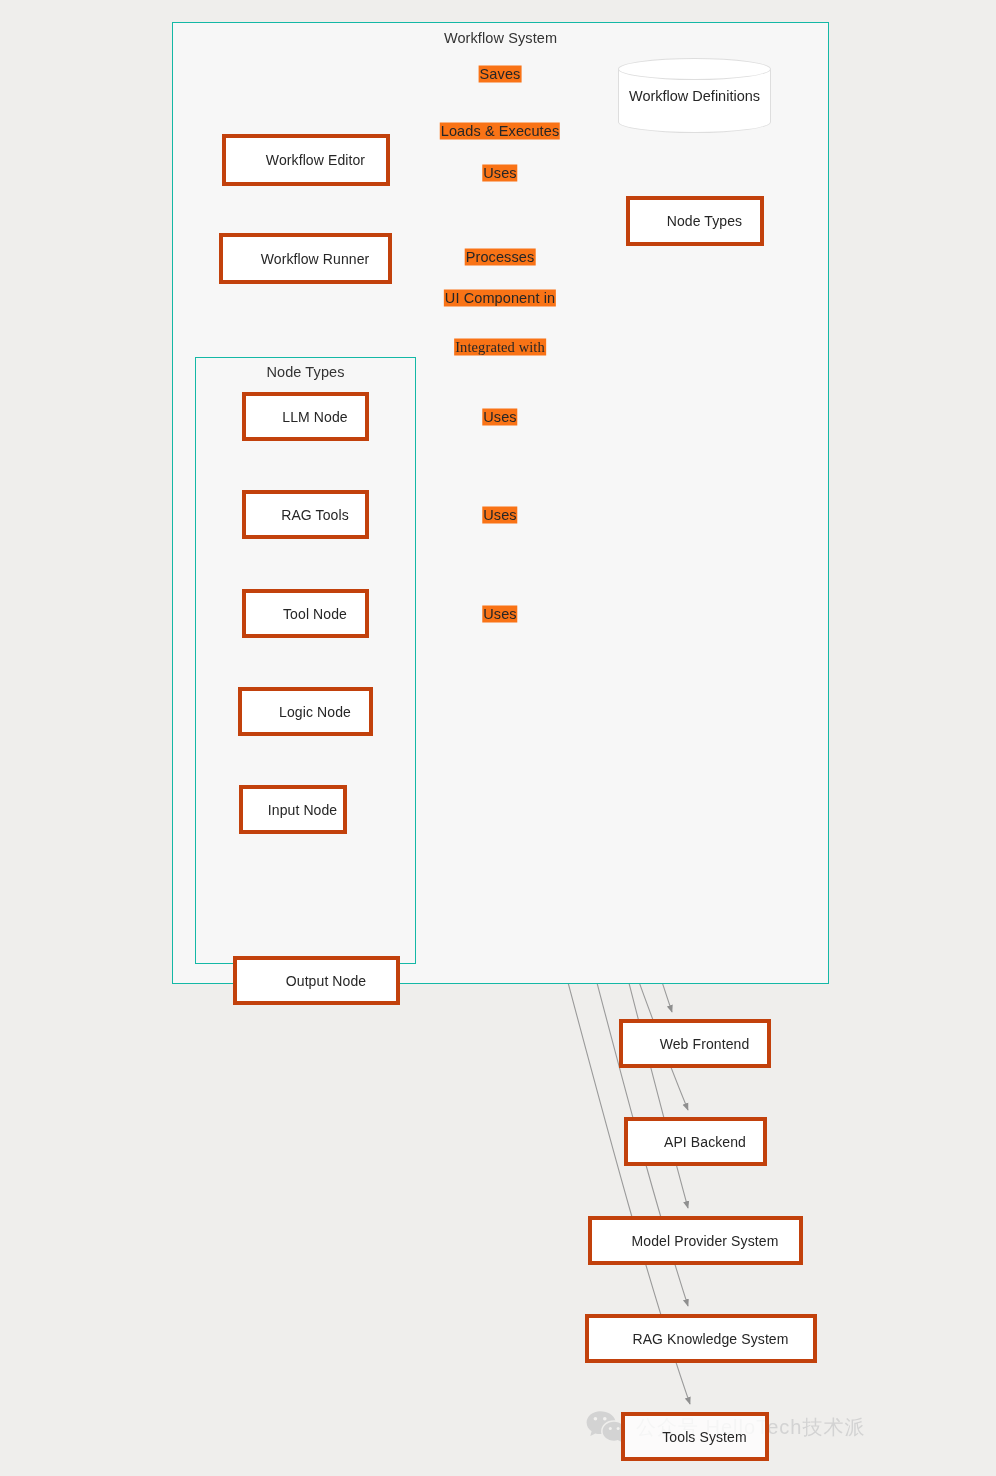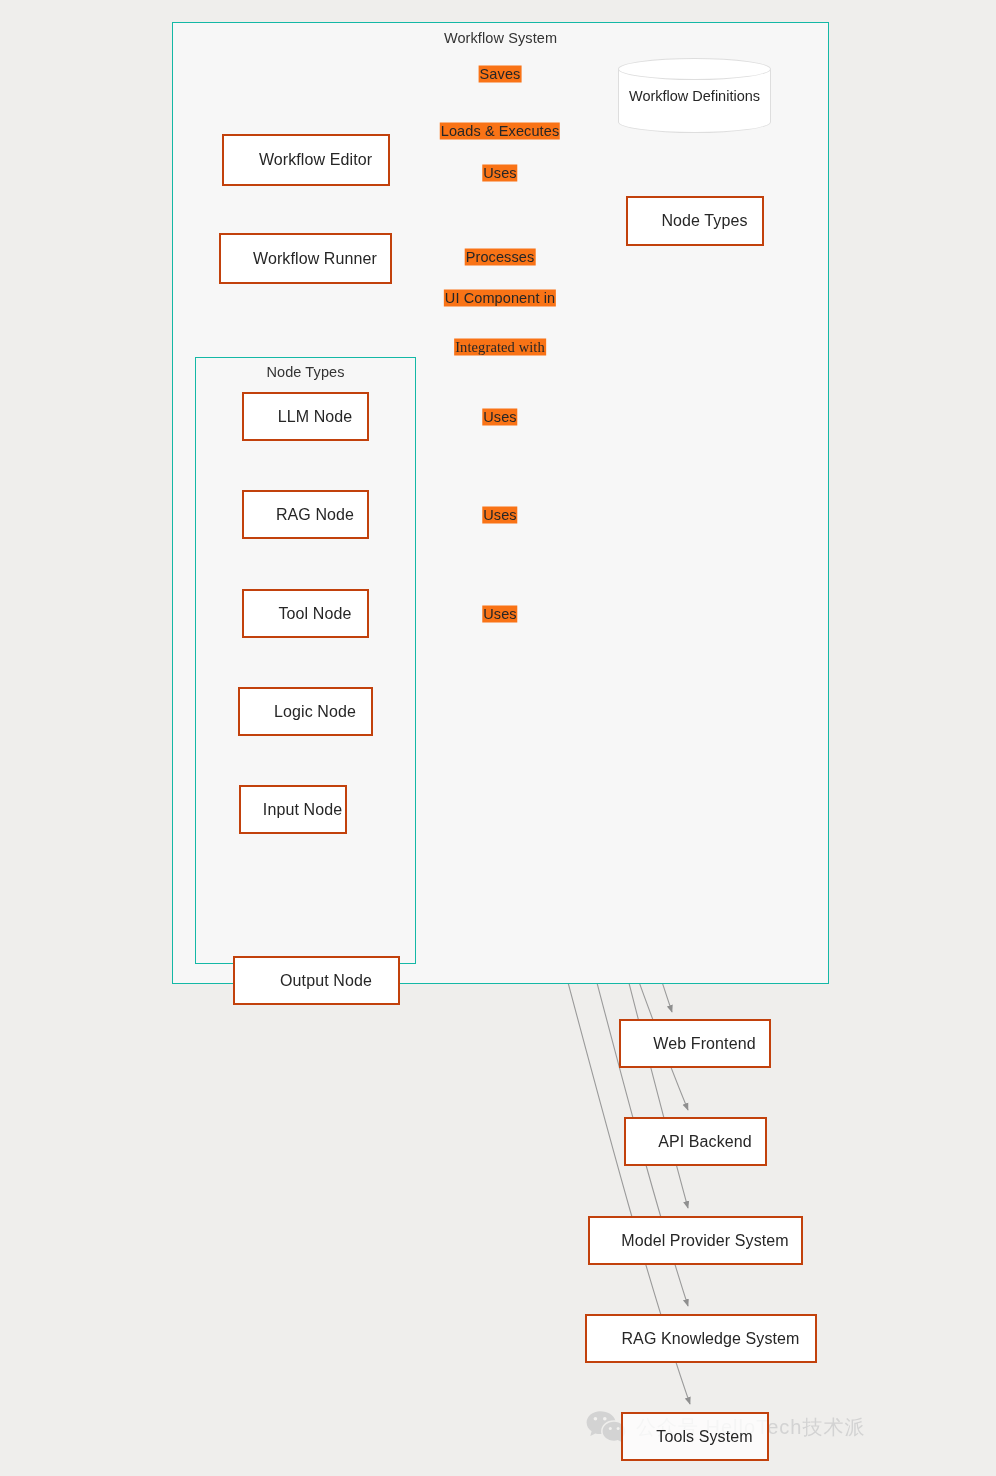--- a/index.html
+++ b/index.html
@@ -60,26 +60,26 @@
     top: 357px;
     width: 221px;
     height: 607px;
   }
   #node-types-cluster-title { top: 6px; }
 
   
   .node {
     position: absolute;
     background: #ffffff;
-    border: 2px solid #c2410c;
+    border: 4px solid #c2410c;
     box-sizing: border-box;
     display: flex;
     align-items: center;
     justify-content: center;
-    font-size: 16px;
+    font-size: 14px;
     color: #262626;
     letter-spacing: 0.1px;
     white-space: nowrap;
     padding-left: 19px;
   }
 
   
   .db-node {
     position: absolute;
     box-sizing: border-box;
@@ -213,21 +213,21 @@
     <div class="db-body"></div>
     <div class="db-bottom"></div>
     <div class="db-top"></div>
     <div class="db-label">Workflow Definitions</div>
   </div>
 
   <div class="node" style="left:626px; top:196px; width:138px; height:50px;">Node Types</div>
 
   <div class="node" style="left:242px; top:392px; width:127px; height:49px;">LLM Node</div>
 
-  <div class="node" style="left:242px; top:490px; width:127px; height:49px;">RAG Node</div>
+  <div class="node" style="left:242px; top:490px; width:127px; height:49px;">RAG Tools</div>
 
   <div class="node" style="left:242px; top:589px; width:127px; height:49px;">Tool Node</div>
 
   <div class="node" style="left:238px; top:687px; width:135px; height:49px;">Logic Node</div>
 
   <div class="node" style="left:239px; top:785px; width:108px; height:49px;">Input Node</div>
 
   <div class="node" style="left:233px; top:908px; width:167px; height:49px;margin-top:48px;">Output Node</div>
 
   <div class="node" style="left:619px; top:1019px; width:152px; height:49px;">Web Frontend</div>

